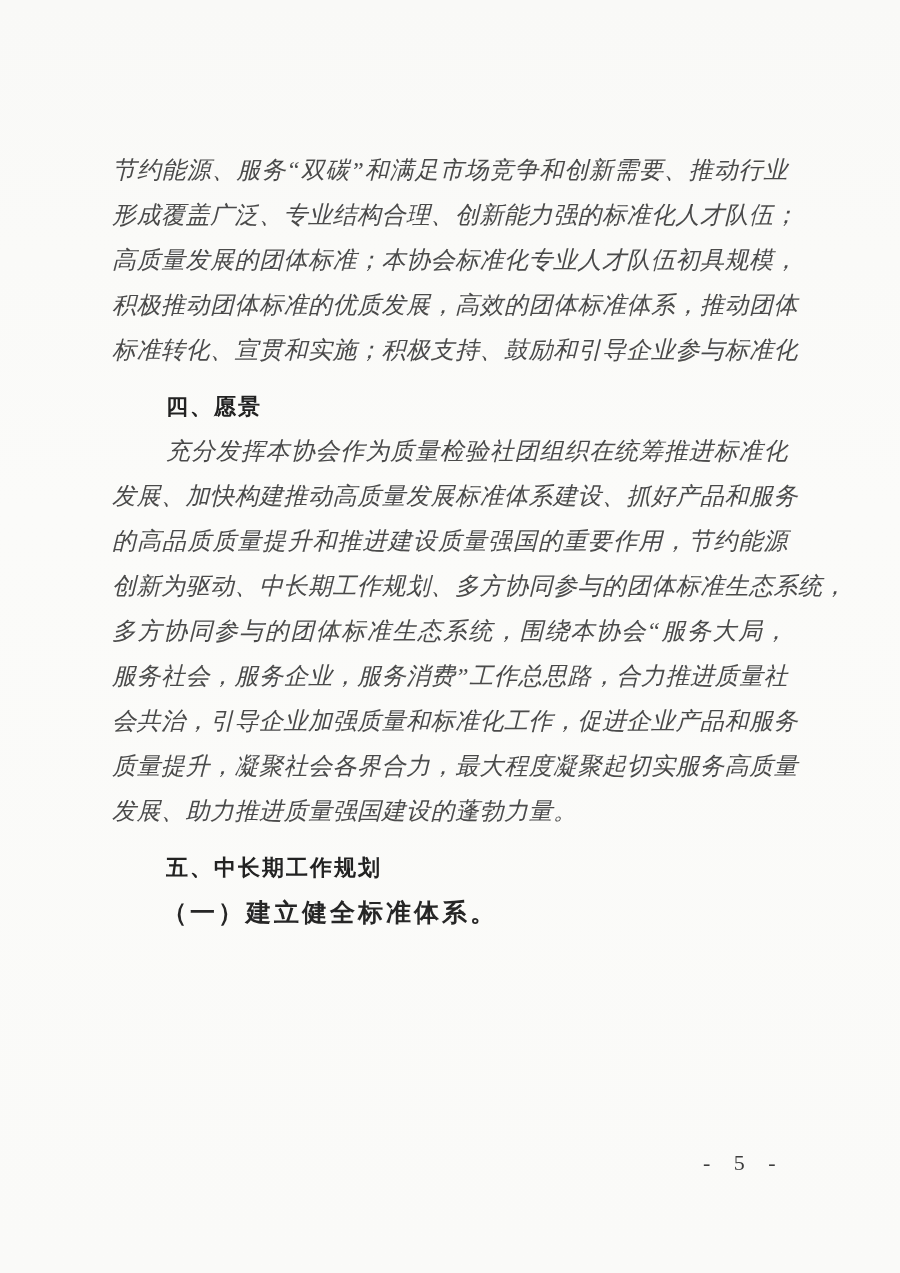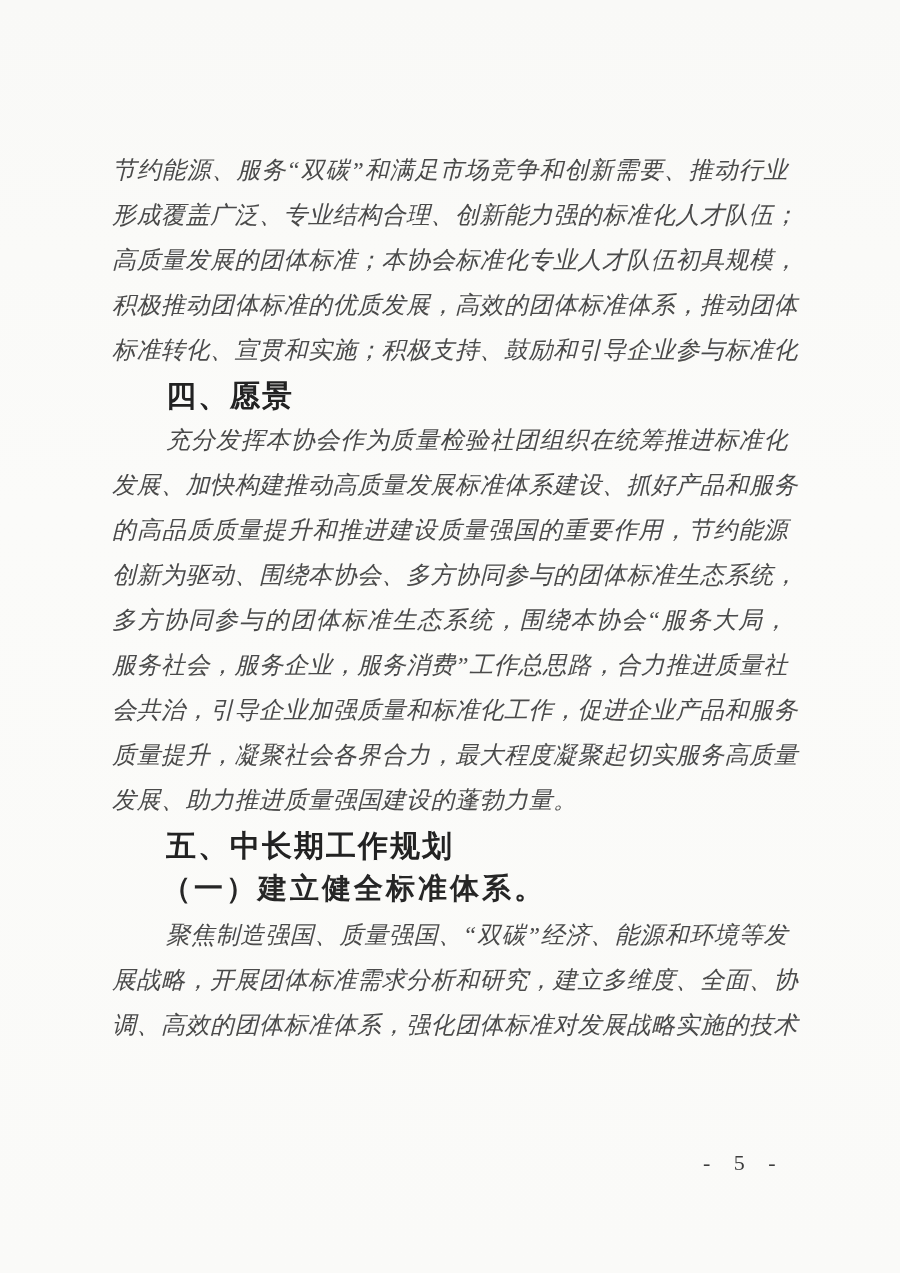--- a/index.html
+++ b/index.html
@@ -37,33 +37,34 @@
   .line.indent {
     padding-left: 54px;
     width: 622px;
   }
   .heading-major {
     height: 45px;
     line-height: 45px;
     padding-left: 54px;
     font-family: "Liberation Sans", "DejaVu Sans", sans-serif;
     font-weight: 700;
-    font-size: 30px;
+    font-size: 22px;
     color: #222222;
     letter-spacing: 2px;
     text-align: center;
     text-align-last: left;
+    margin-top: 11px;
   }
   .heading-sub {
     height: 45px;
     line-height: 45px;
     padding-left: 50px;
-    font-family: Liberation Mono, monospace;
+    font-family: Liberation Serif, serif;
     font-weight: 700;
-    font-size: 29px;
+    font-size: 25px;
     color: #262626;
     letter-spacing: 3px;
     text-align: center;
     text-align-last: left;
   }
   .page-number {
     position: absolute;
     left: 703px;
     top: 1150px;
     font-size: 22px;
@@ -85,34 +86,29 @@
       <div class="line">积极推动团体标准的优质发展，高效的团体标准体系，推动团体</div>
       <div class="line">标准转化、宣贯和实施；积极支持、鼓励和引导企业参与标准化</div>
     </div>
 
     <div class="heading-major">四、愿景</div>
 
     <div>
       <div class="line indent">充分发挥本协会作为质量检验社团组织在统筹推进标准化</div>
       <div class="line">发展、加快构建推动高质量发展标准体系建设、抓好产品和服务</div>
       <div class="line">的高品质质量提升和推进建设质量强国的重要作用，节约能源</div>
-      <div class="line">创新为驱动、围绕本协会、多方协同参与的团体标准生态系统，</div>
+      <div class="line">创新为驱动、中长期工作规划、多方协同参与的团体标准生态系统，</div>
       <div class="line">多方协同参与的团体标准生态系统，围绕本协会“服务大局，</div>
       <div class="line">服务社会，服务企业，服务消费”工作总思路，合力推进质量社</div>
       <div class="line">会共治，引导企业加强质量和标准化工作，促进企业产品和服务</div>
       <div class="line">质量提升，凝聚社会各界合力，最大程度凝聚起切实服务高质量</div>
       <div class="line last">发展、助力推进质量强国建设的蓬勃力量。</div>
     </div>
 
     <div class="heading-major">五、中长期工作规划</div>
 
     <div class="heading-sub">（一）建立健全标准体系。</div>
 
-    <div>
-      <div class="line indent">聚焦制造强国、质量强国、“双碳”经济、能源和环境等发</div>
-      <div class="line">展战略，开展团体标准需求分析和研究，建立多维度、全面、协</div>
-      <div class="line">调、高效的团体标准体系，强化团体标准对发展战略实施的技术</div>
-    </div>
 
   </div>
 
   <div class="page-number">- 5 -</div>
 </div>
 
 </body></html>

